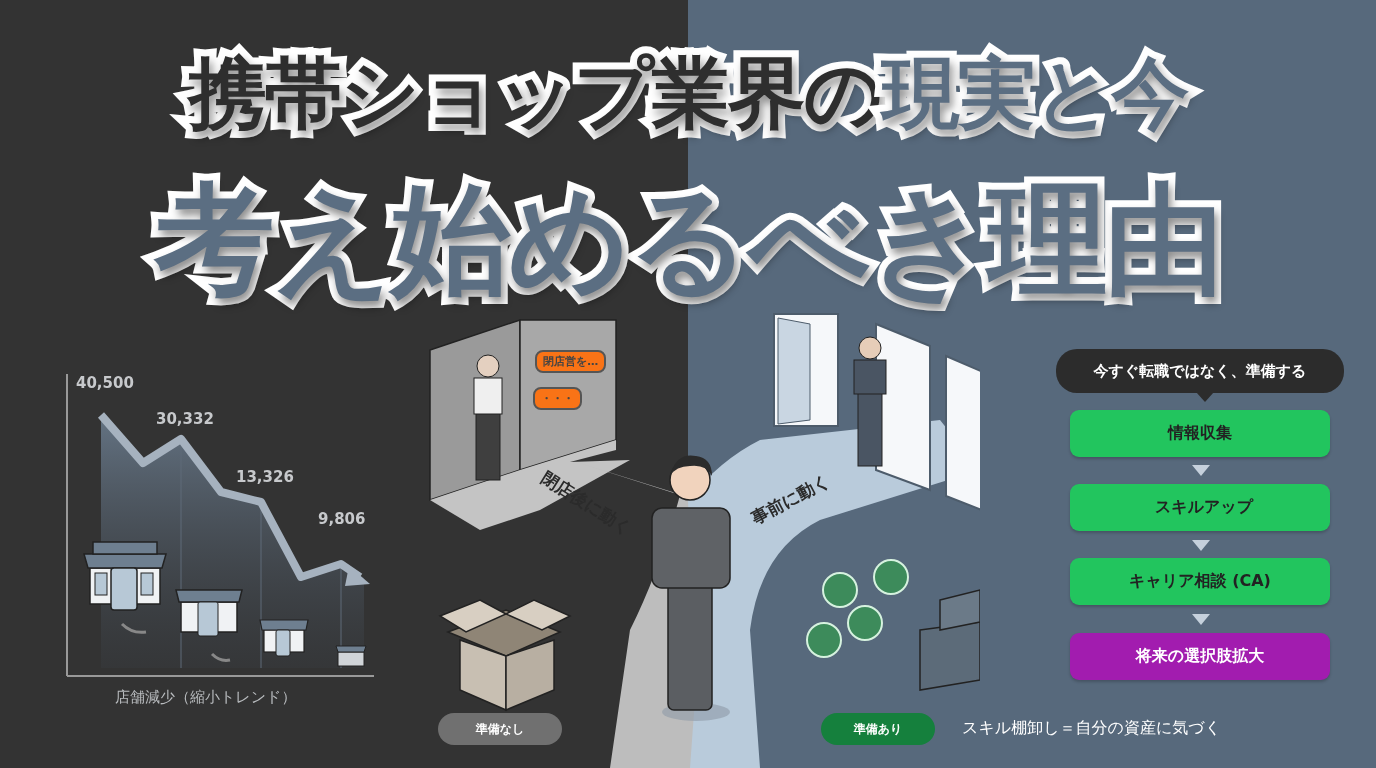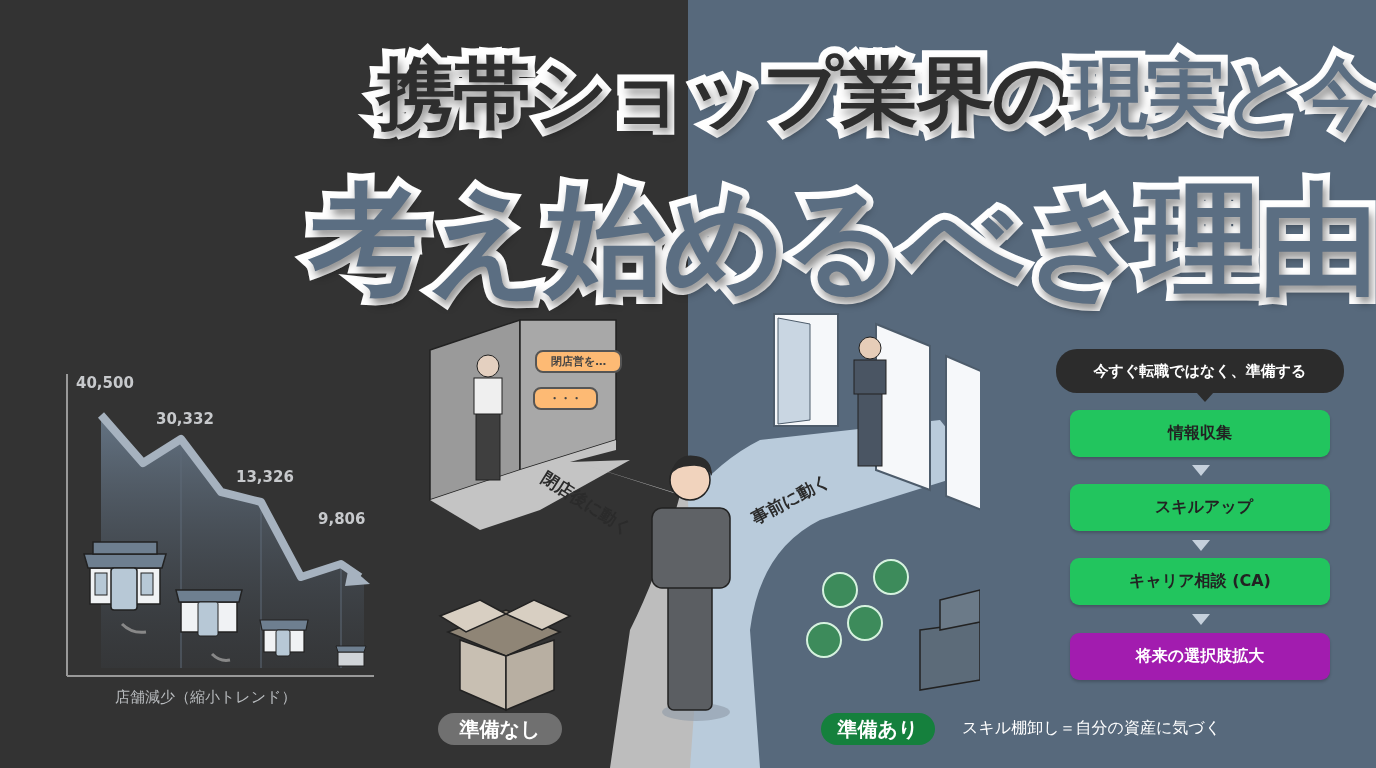--- a/index.html
+++ b/index.html
@@ -2,39 +2,39 @@
 <html><head>
 <meta charset="utf-8">
 <style>
   * { box-sizing: border-box; margin: 0; padding: 0; }
   html, body { width: 1376px; height: 768px; overflow: hidden; }
   body { position: relative; font-family: "DejaVu Sans", sans-serif; background: #333333; }
   .bg-left { position: absolute; left: 0; top: 0; width: 688px; height: 768px; background: #333333; }
   .bg-right { position: absolute; left: 688px; top: 0; width: 688px; height: 768px; background: #57697c; }
 
   
-  .title { position: absolute; left: 0; width: 1376px; text-align: right; font-weight: bold; white-space: nowrap; }
+  .title { position: absolute; left: 0; width: 1376px; text-align: center; font-weight: bold; white-space: nowrap; }
   .title-line1 { top: 42px; font-size: 78px; letter-spacing: -2px; }
   .title-line2 { top: 160px; font-size: 120px; letter-spacing: -3px; }
   .title span { paint-order: stroke fill; -webkit-text-stroke: 14px #ffffff; text-shadow: 3px 6px 8px rgba(0,0,0,0.45); }
   .t-dark { color: #2e2e2e; }
   .t-slate { color: #5b6e82; }
 
   
   .chart { position: absolute; left: 64px; top: 372px; width: 310px; height: 306px; }
   .chart svg { position: absolute; left: 0; top: 0; }
   .chart-label { position: absolute; font-size: 15px; font-weight: bold; color: #c7c9cc; }
   .chart-caption { position: absolute; left: 115px; top: 688px; font-size: 15px; color: #b9bcbf; font-weight: normal; }
 
   
   .scene { position: absolute; }
   .road-text { position: absolute; font-size: 17px; font-weight: bold; color: #2b2b2b; white-space: nowrap; }
-  .bubble { position: absolute; background: #fdba74; border: 2px solid #555; border-radius: 8px; font-size: 11px; color: #444; padding: 2px 14px; font-weight: bold; }
+  .bubble { position: absolute; background: #f97316; border: 2px solid #555; border-radius: 8px; font-size: 11px; color: #444; padding: 2px 6px; font-weight: bold; }
 
-  .pill { position: absolute; height: 32px; border-radius: 16px; font-size: 20px; font-weight: bold; color: #ffffff; display: flex; align-items: center; justify-content: center; }
+  .pill { position: absolute; height: 32px; border-radius: 16px; font-size: 12px; font-weight: bold; color: #ffffff; display: flex; align-items: center; justify-content: center; }
   .pill-gray { left: 438px; top: 713px; width: 124px; background: #707070; }
   .pill-green { left: 821px; top: 713px; width: 114px; background: #15803d; }
   .pill-caption { position: absolute; left: 962px; top: 718px; font-size: 16px; font-weight: normal; color: #ffffff; white-space: nowrap; }
 
   
   .flow-head { position: absolute; left: 1056px; top: 349px; width: 288px; height: 44px; background: #2c2c2c; border-radius: 21px; color: #ffffff; font-size: 15px; font-weight: bold; display: flex; align-items: center; justify-content: center; }
   .flow-head::after { content: ""; position: absolute; left: 140px; bottom: -9px; border-left: 9px solid transparent; border-right: 9px solid transparent; border-top: 10px solid #2c2c2c; }
   .flow-step { position: absolute; left: 1070px; width: 260px; height: 47px; background: #22c55e; border-radius: 9px; color: #222; font-size: 16px; font-weight: bold; display: flex; align-items: center; justify-content: center; box-shadow: 0 2px 3px rgba(0,0,0,0.2); }
   .flow-step.final { background: #a21caf; color: #ffffff; }
   .flow-arrow { position: absolute; left: 1192px; width: 0; height: 0; border-left: 9px solid transparent; border-right: 9px solid transparent; border-top: 11px solid #c5d0dc; }

